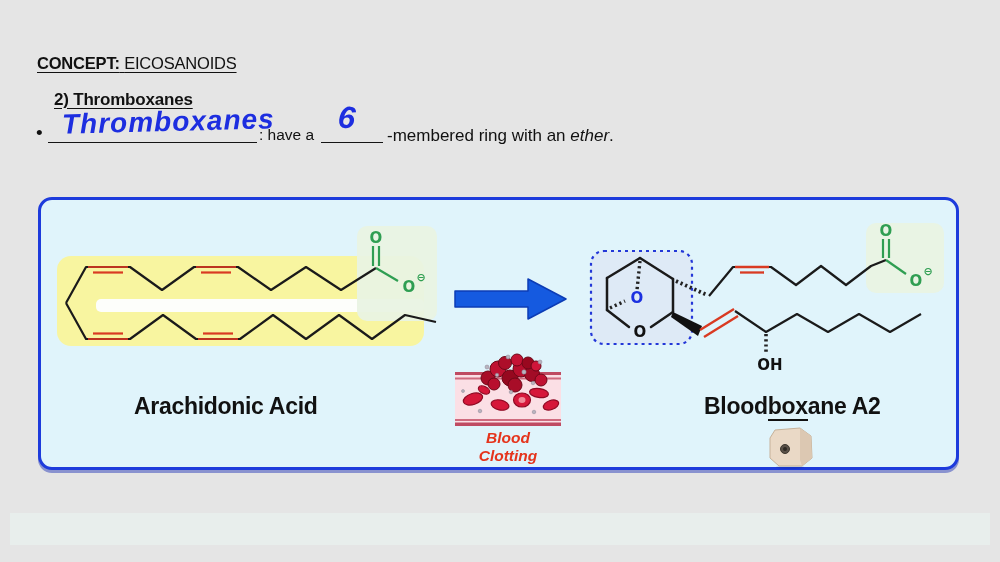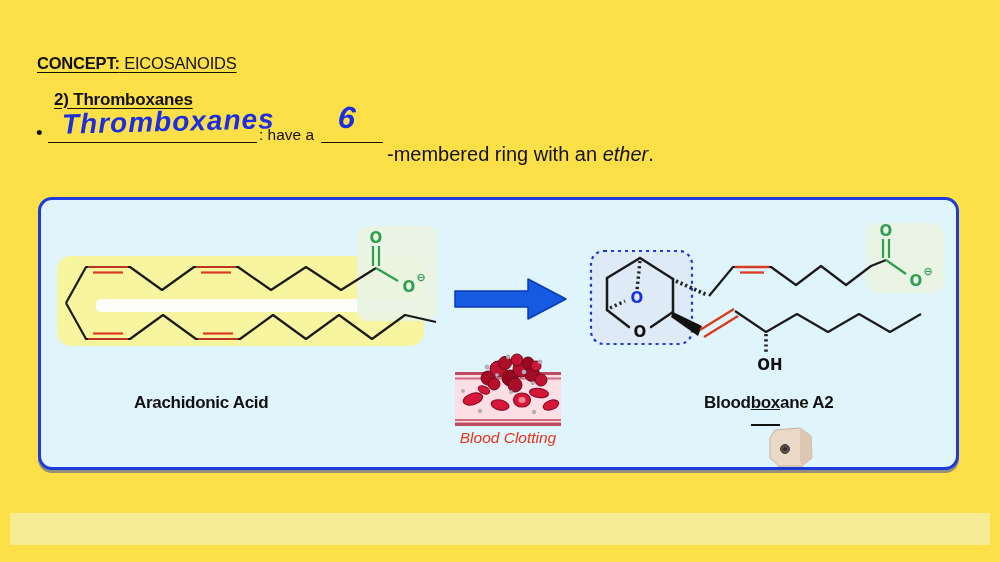--- a/index.html
+++ b/index.html
@@ -5,53 +5,53 @@
   :root{
     --box-border:#1d3bdc; --box-fill:#e0f4fb; --highlight-yellow:#f8f5a0;
     --highlight-green:#e9f3e3; --highlight-ring-fill:#dde7f5;
     --bond-black:#1a1a1a; --double-bond-red:#d93a22; --heteroatom-green:#2f9e52;
     --ring-oxygen-blue:#1b30e0; --arrow-blue:#155ae0; --handwriting-blue:#1d2ee0;
     --caption-red:#e5341c;
   }
   html,body{margin:0;padding:0;}
   body{width:1000px;height:562px;background:#ffffff;
        font-family:"Liberation Sans","DejaVu Sans",sans-serif;color:#111;}
-  .page{position:relative;width:1000px;height:562px;overflow:hidden;background:#fde047;}
+  .page{position:relative;width:1000px;height:562px;overflow:hidden;background:#e5e5e5;}
   .abs{position:absolute;}
 
   .title-line{left:37px;top:54px;font-size:16.5px;letter-spacing:-0.2px;}
   .title-line .lbl{font-weight:bold;}
   .underline{text-decoration:underline;text-underline-offset:3px;}
   .section-title{left:37px;top:90px;font-size:17px;font-weight:bold;letter-spacing:-0.2px;margin-left:17px;}
 
   .bullet-dot{left:36px;top:122px;font-size:19px;}
   .hw-line1{left:48px;top:142px;width:209px;border-top:1.7px solid #141414;}
   .hw-term{left:62px;top:106px;font-size:28px;font-style:italic;font-weight:600;
            color:var(--handwriting-blue);transform:rotate(-1.5deg);letter-spacing:1px;}
   .bullet-text1{left:259px;top:126px;font-size:15.5px;text-align:center;}
   .hw-line2{left:321px;top:142px;width:62px;border-top:1.7px solid #141414;}
   .hw-answer{left:338px;top:100px;font-size:31px;font-style:italic;font-weight:600;
              color:var(--handwriting-blue);transform:rotate(6deg);}
-  .bullet-text2{left:387px;top:126px;font-size:20px;margin-top:17px;}
+  .bullet-text2{left:387px;top:126px;font-size:17px;}
   .it{font-style:italic;}
 
   .sub-bullet{left:86px;top:161px;font-size:15.5px;white-space:nowrap;}
   .sub-bullet .sq{font-size:12px;position:relative;top:-2px;margin-right:7px;}
   .blank-inline{display:inline-block;width:89px;border-bottom:1.6px solid #141414;height:13px;}
 
   .blue-box{left:38px;top:197px;width:915px;height:267px;background:var(--box-fill);
             border:3px solid var(--box-border);border-radius:14px;
             box-shadow:0 3px 0 rgba(25,45,180,.45);}
 
-  .mol-label{font-size:17px;font-weight:bold;letter-spacing:-0.3px;}
+  .mol-label{font-size:23px;font-weight:bold;letter-spacing:-0.3px;}
   .label-left{left:134px;top:393px;}
   .label-right{left:704px;top:393px;}
-  .emph-underline{border-bottom:2.2px solid #111;padding-bottom:12px;text-decoration:underline;}
+  .emph-underline{border-bottom:2.2px solid #111;padding-bottom:0px;}
   .caption-blood{left:455px;top:429px;width:106px;text-align:center;
-                 font-size:15.5px;font-style:italic;font-weight:400;color:var(--caption-red);}
+                 font-size:15.5px;font-style:italic;font-weight:700;color:var(--caption-red);}
 
   svg{position:absolute;left:0;top:0;}
   svg text{font-family:"DejaVu Sans","Liberation Sans",sans-serif;}
   .atom{font-size:15px;font-weight:bold;}
   .charge{font-size:11px;font-weight:bold;}
 
   .bottom-strip{left:10px;top:513px;width:980px;height:32px;background:rgba(235,248,243,0.45);}
 </style>
 </head>
 <body>

